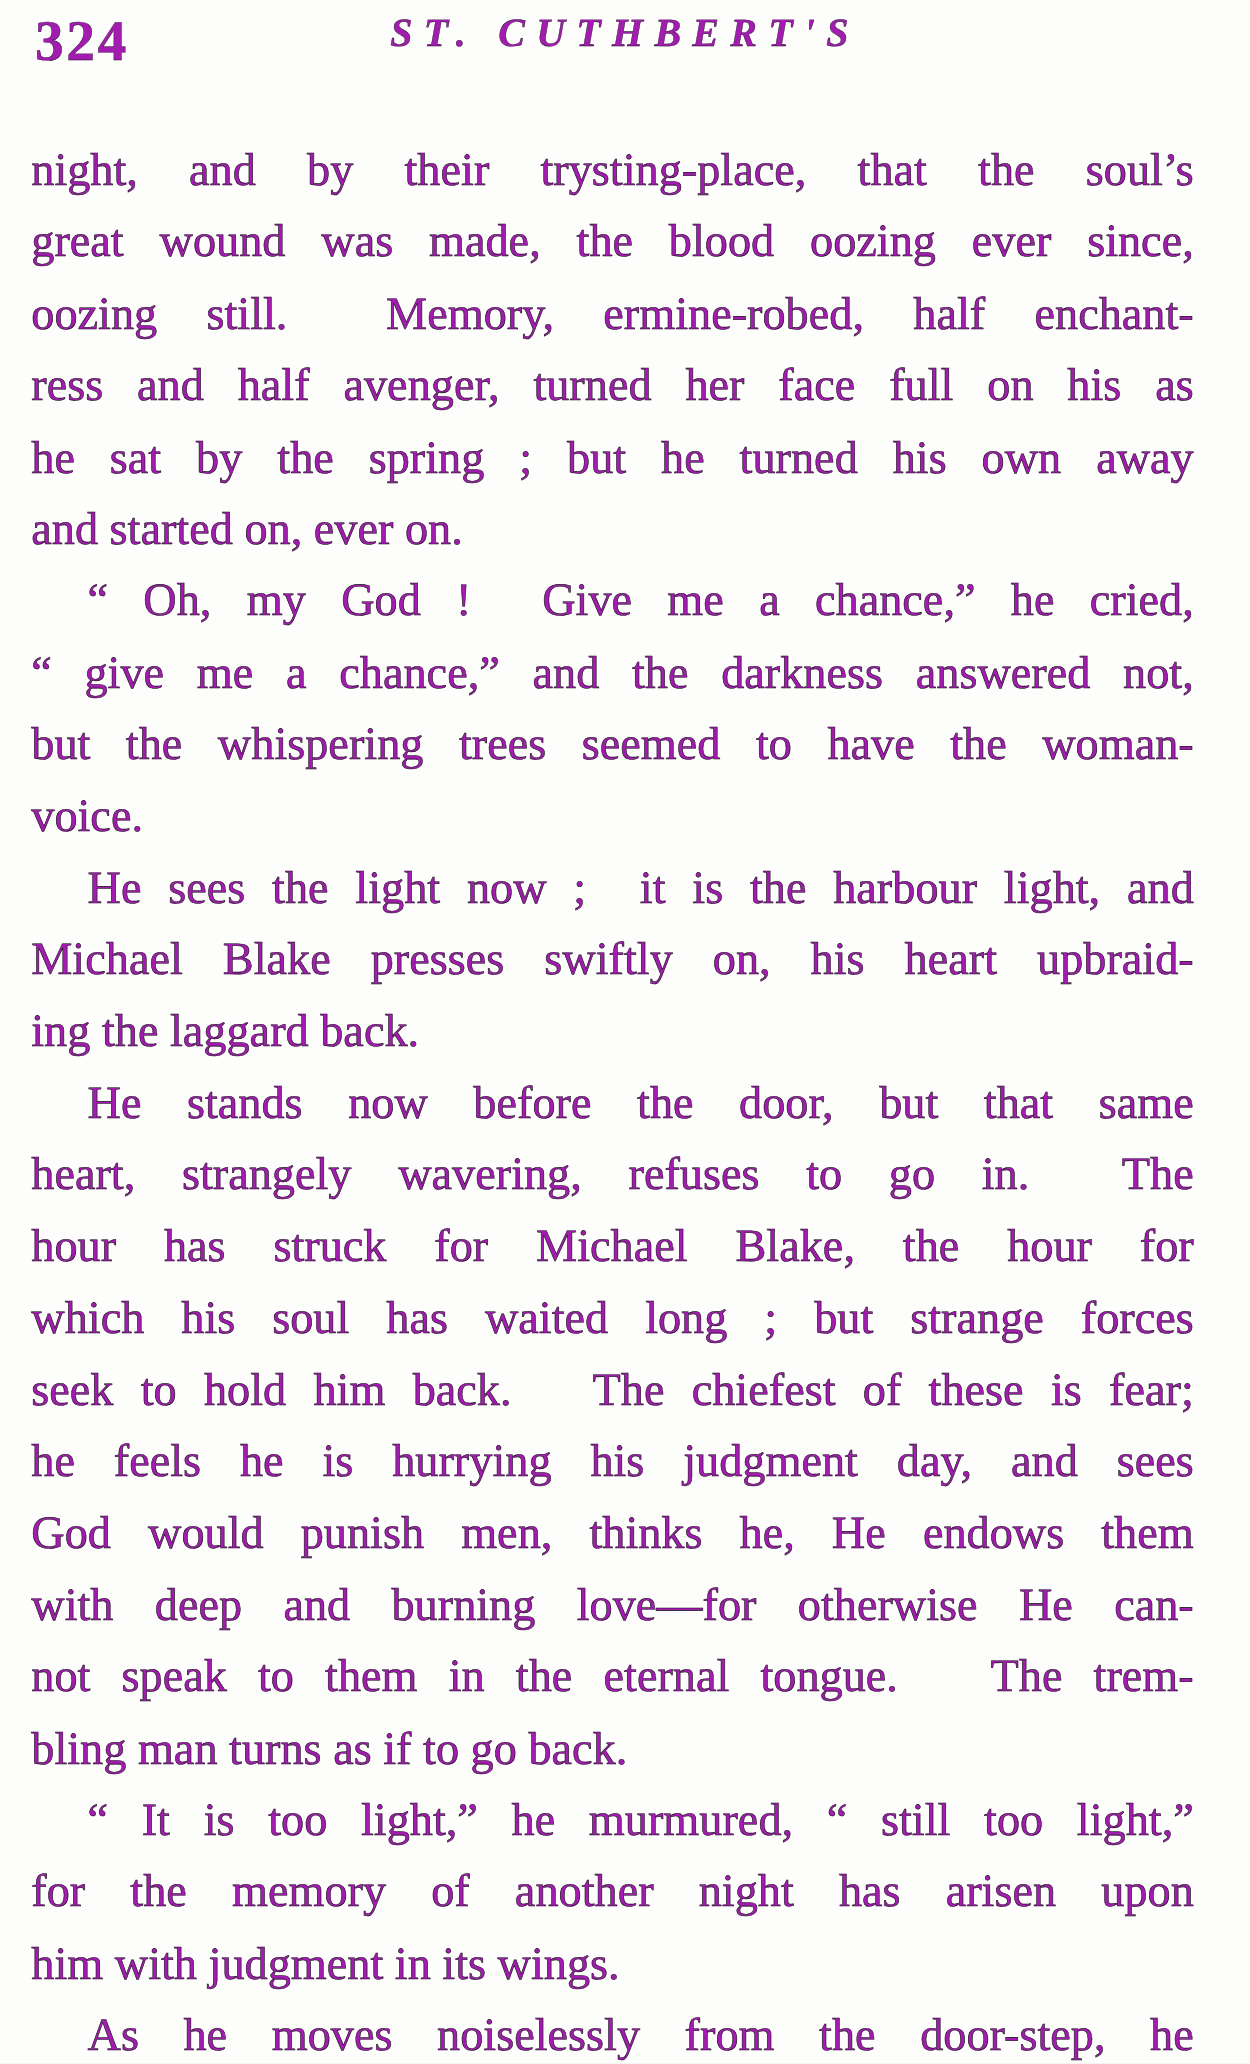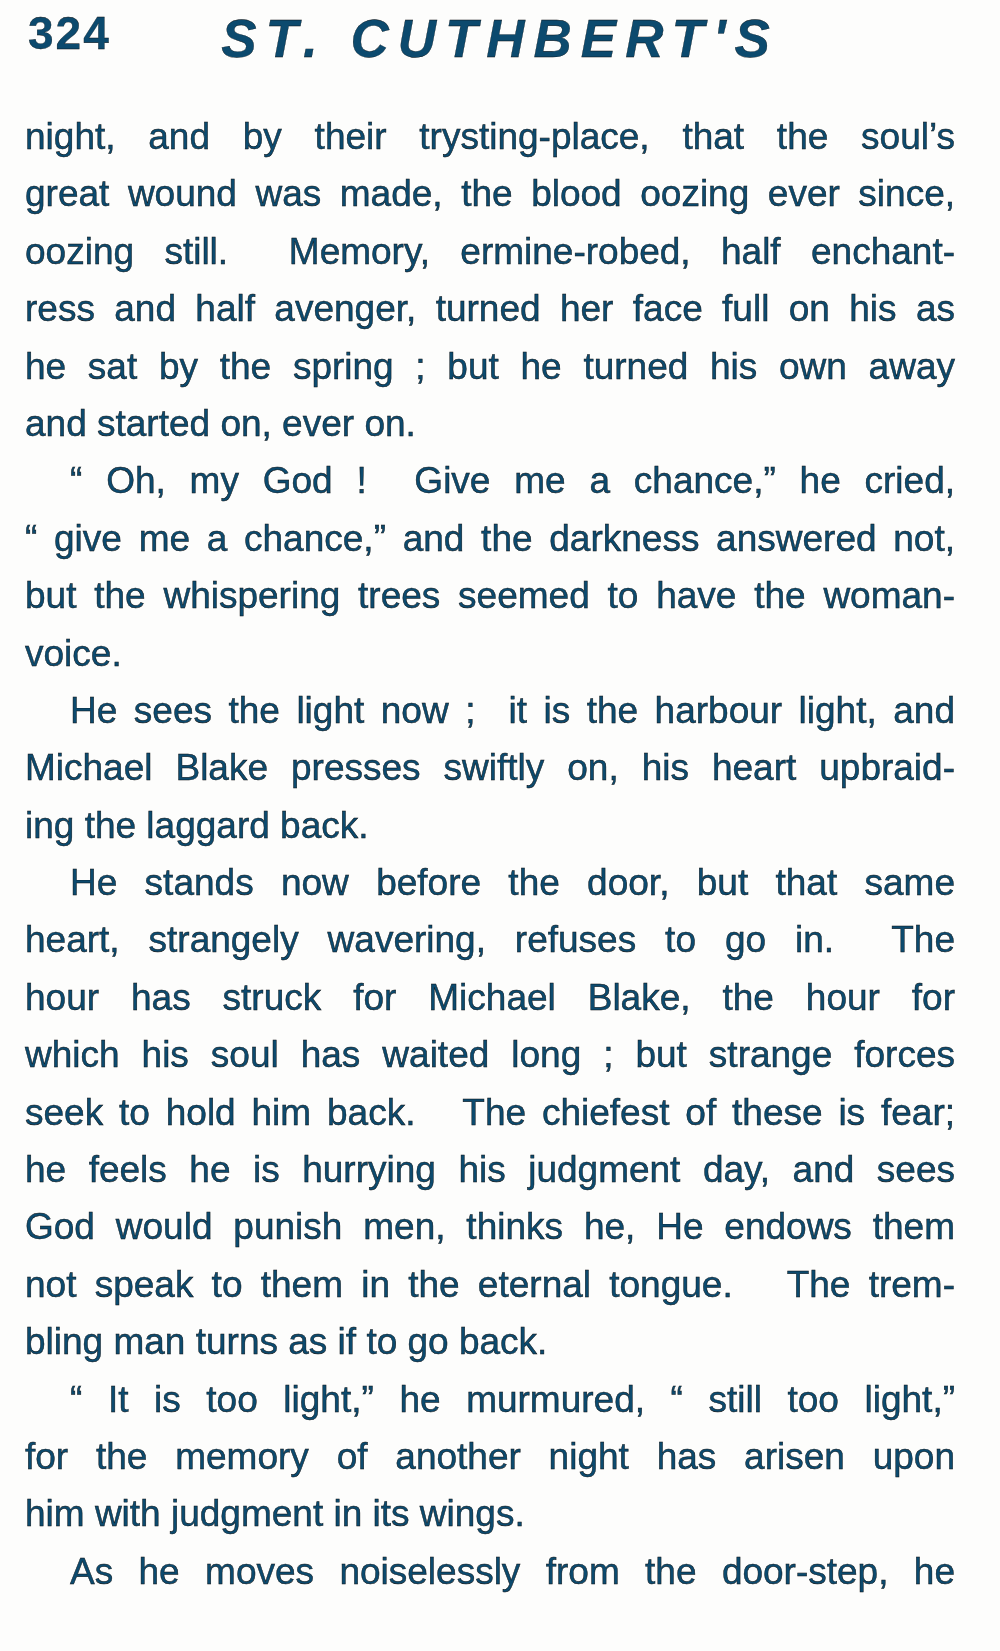--- a/index.html
+++ b/index.html
@@ -6,22 +6,22 @@
     margin: 0;
     padding: 0;
     background: #e8e8e8;
   }
   .page {
     position: relative;
     width: 1000px;
     height: 1651px;
     margin: 0 auto;
     background: #fdfdfc;
-    color: #0c4a6e;
-    font-family: Liberation Sans, sans-serif;
+    color: #a21caf;
+    font-family: Liberation Serif, serif;
     overflow: hidden;
   }
   .page-header {
     position: absolute;
     top: 0;
     left: 0;
     width: 100%;
     height: 80px;
   }
   .page-number {
@@ -31,21 +31,21 @@
     font-size: 46px;
     font-weight: bold;
     letter-spacing: 2px;
     -webkit-text-stroke: 0.3px #0e0e0e;
   }
   .running-title {
     position: absolute;
     left: 50%;
     transform: translateX(-50%);
     top: 8px;
-    font-size: 53px;
+    font-size: 32px;
     font-style: italic;
     font-weight: bold;
     letter-spacing: 9px;
     white-space: nowrap;
     -webkit-text-stroke: 0.3px #0e0e0e;
   }
   .page-body {
     position: absolute;
     top: 84px;
     left: 25px;
@@ -92,20 +92,21 @@
       <div class="line indent">He sees the light now ;&nbsp; it is the harbour light, and</div>
       <div class="line">Michael Blake presses swiftly on, his heart upbraid-</div>
       <div class="line endline">ing the laggard back.</div>
       <div class="line indent">He stands now before the door, but that same</div>
       <div class="line">heart, strangely wavering, refuses to go in.&nbsp; The</div>
       <div class="line">hour has struck for Michael Blake, the hour for</div>
       <div class="line">which his soul has waited long ; but strange forces</div>
       <div class="line">seek to hold him back.&nbsp;&nbsp; The chiefest of these is fear;</div>
       <div class="line">he feels he is hurrying his judgment day, and sees</div>
       <div class="line">God would punish men, thinks he, He endows them</div>
+      <div class="line">with deep and burning love—for otherwise He can-</div>
       <div class="line">not speak to them in the eternal tongue.&nbsp;&nbsp; The trem-</div>
       <div class="line endline">bling man turns as if to go back.</div>
       <div class="line indent">“ It is too light,” he murmured, “ still too light,”</div>
       <div class="line">for the memory of another night has arisen upon</div>
       <div class="line endline">him with judgment in its wings.</div>
       <div class="line indent">As he moves noiselessly from the door-step, he</div>
     </div>
 </div>
 
 </body></html>

